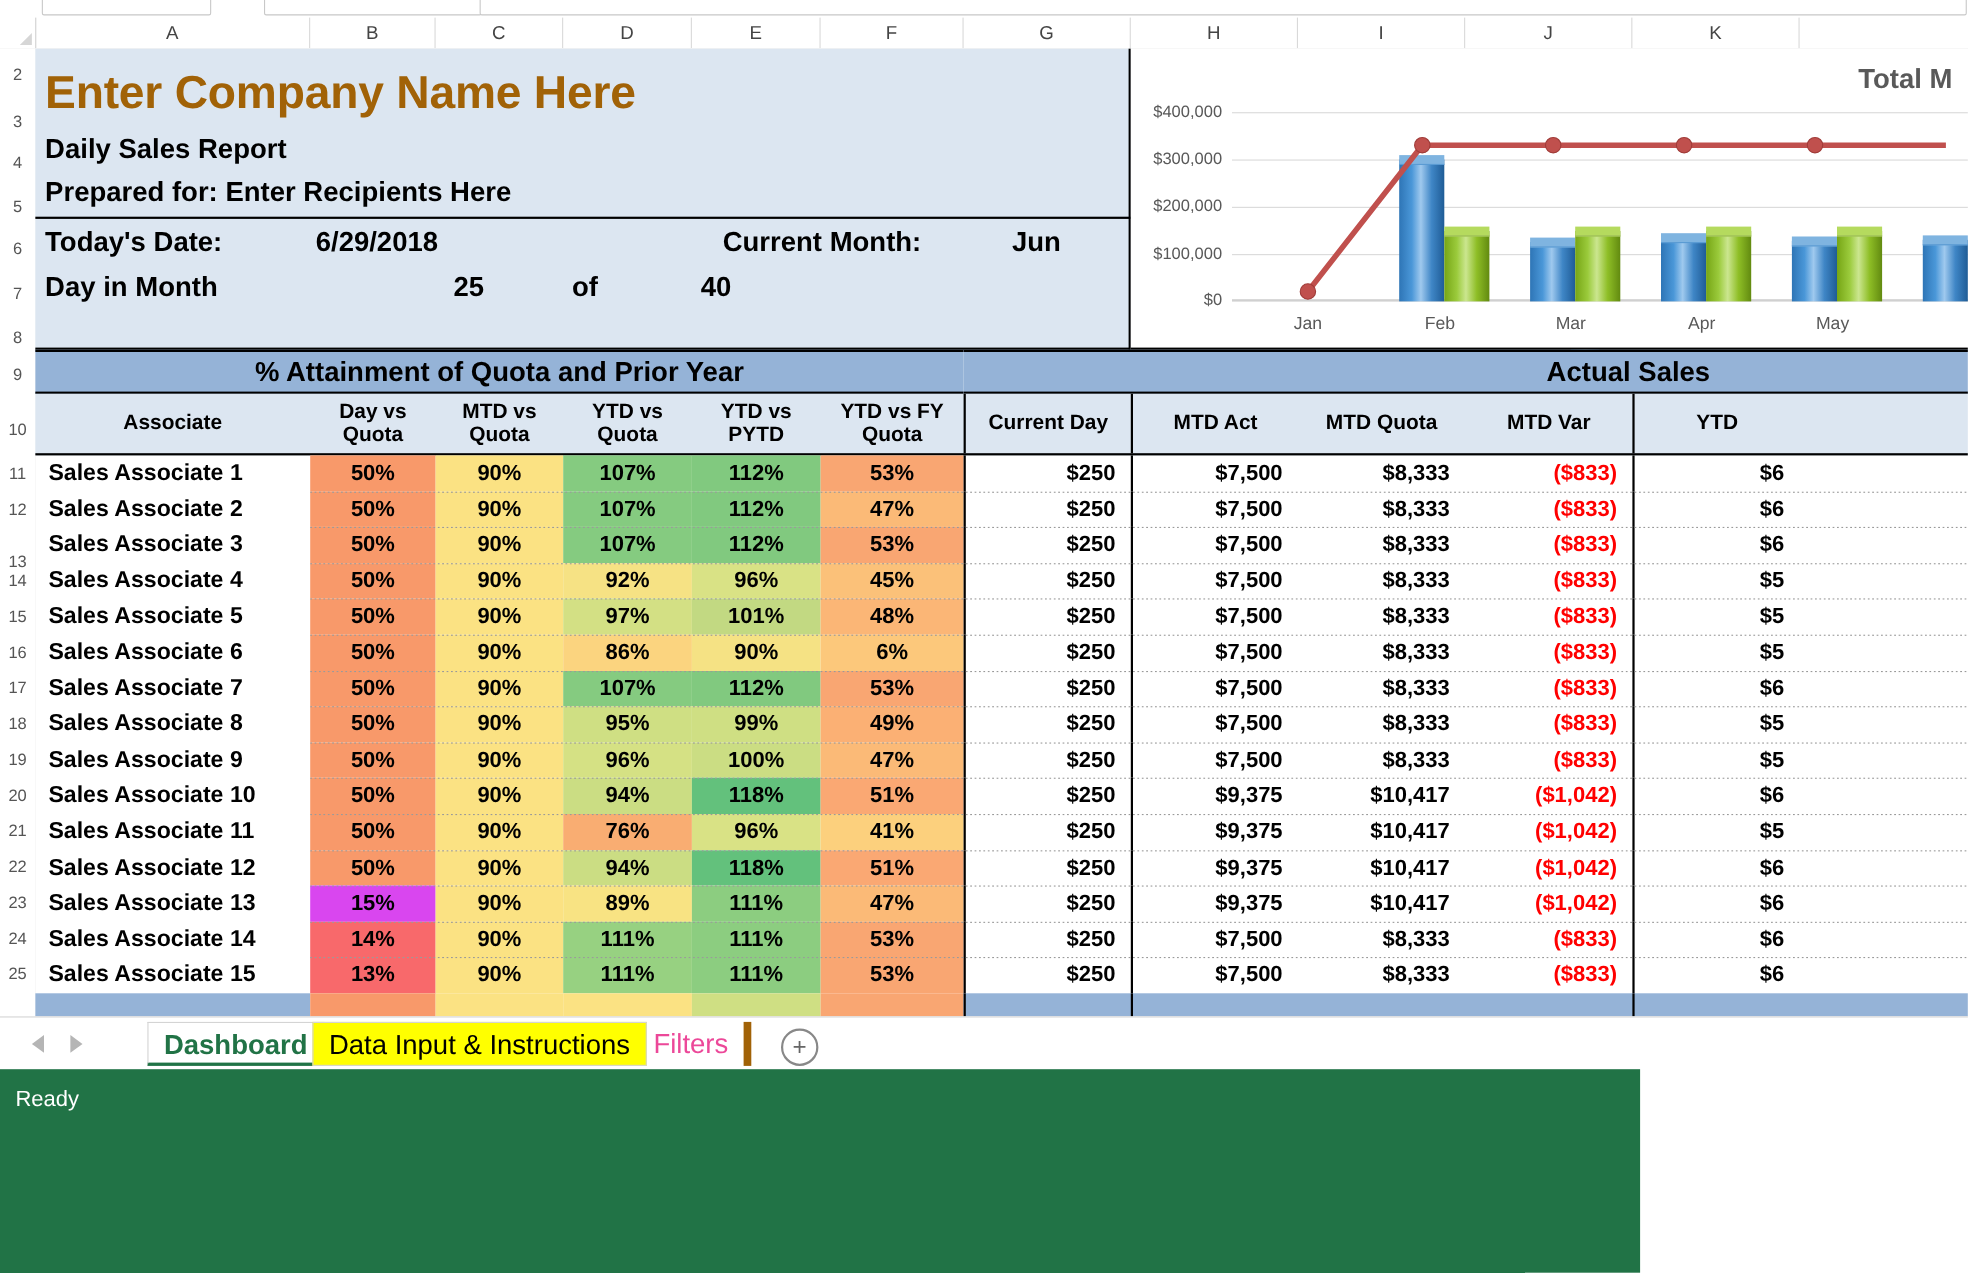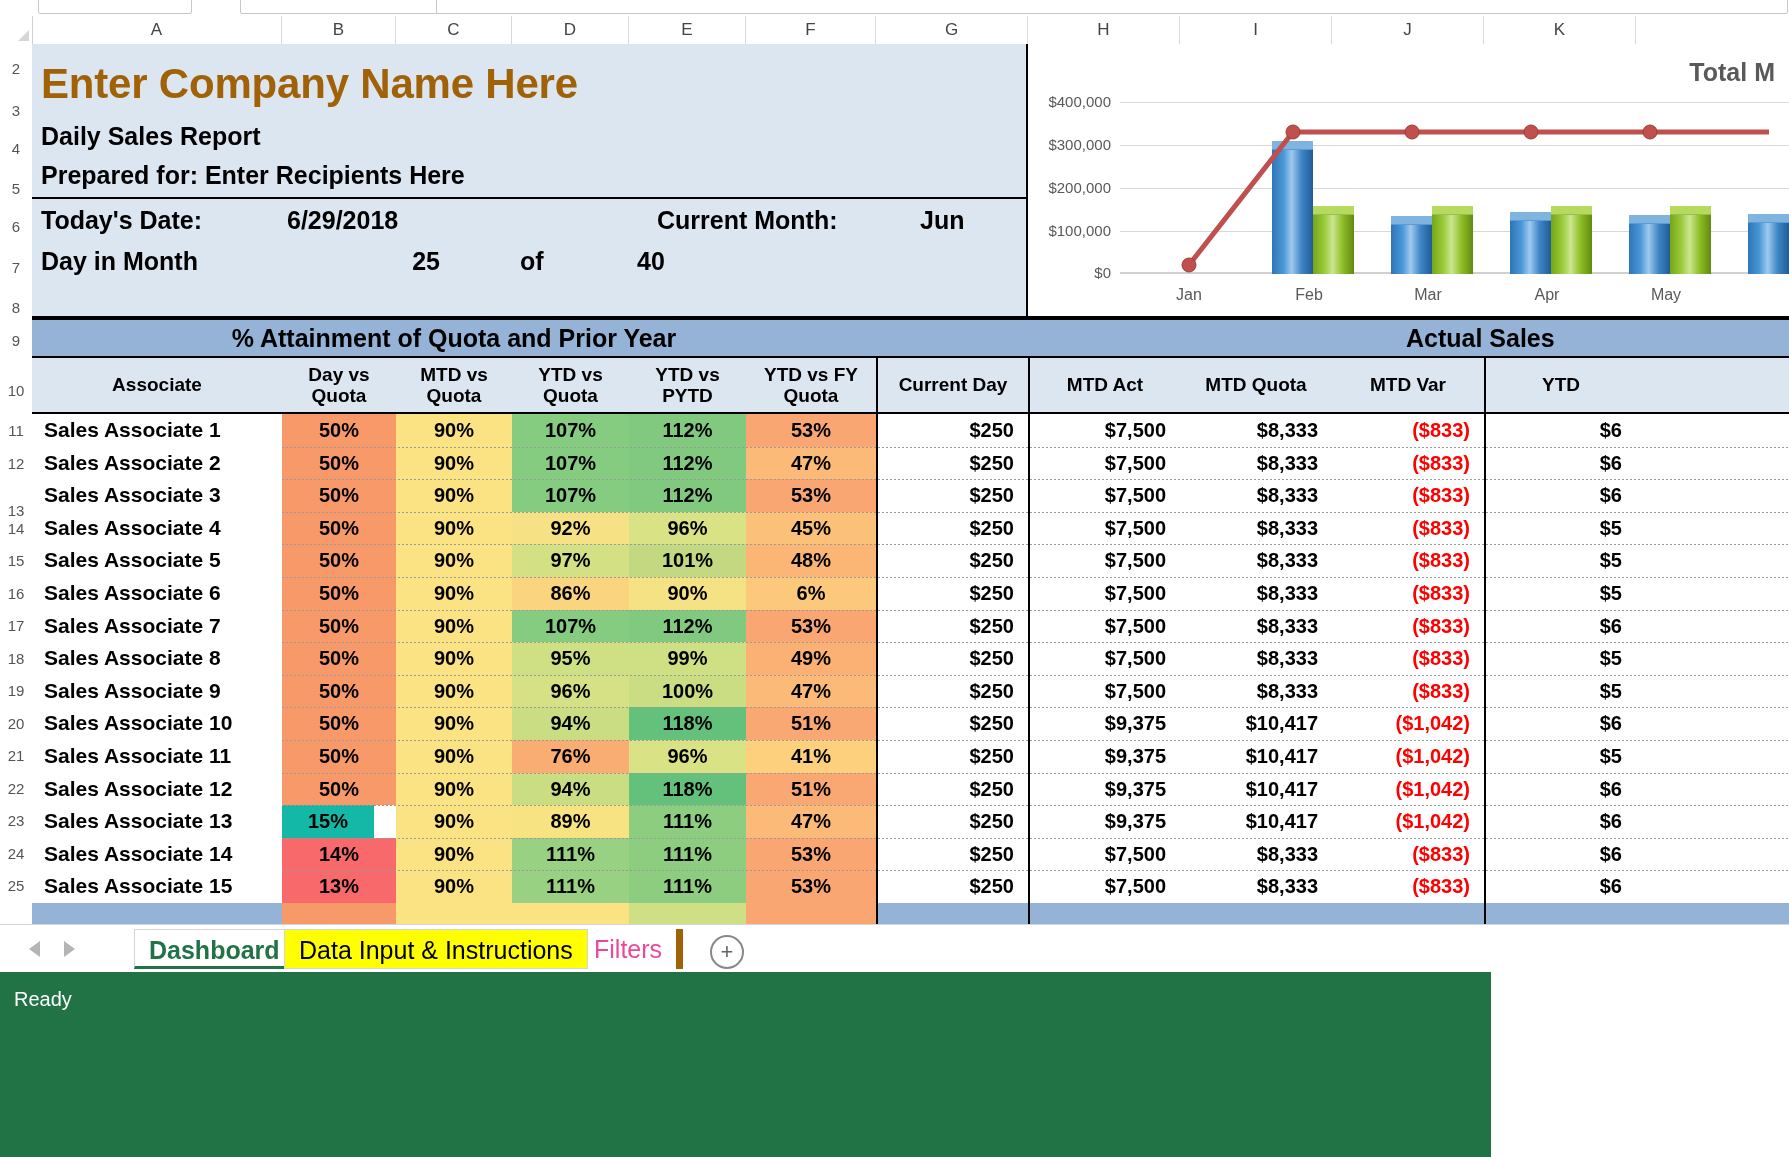--- a/index.html
+++ b/index.html
@@ -516,21 +516,21 @@
           <div class="cell cur" style="left: 1148px; width: 152px;">$10,417</div>
           <div class="cell cur neg" style="left: 1300px; width: 152px;">($1,042)</div>
           <div class="cell cur" style="left: 1452px; width: 152px;">$6</div>
           <div class="vsep" style="left: 844px; height: 32.6px;"></div>
           <div class="vsep" style="left: 996px; height: 32.6px;"></div>
           <div class="vsep" style="left: 1452px; height: 32.6px;"></div>
           <div class="hdot" style="top: 0px;"></div>
         </div>
         <div class="drow">
           <div class="cell name" style="left: 0px; width: 250px;">Sales Associate 13</div>
-          <div class="cell pct" style="left: 250px; width: 92px; background: #14b8a6;">15%</div>
+          <div class="cell pct" style="left: 250px; width: 114px; background: #d946ef;">15%</div>
           <div class="cell pct" style="left: 364px; width: 116px; background: rgb(251, 226, 131);">90%</div>
           <div class="cell pct" style="left: 480px; width: 117px; background: rgb(248, 227, 131);">89%</div>
           <div class="cell pct" style="left: 597px; width: 117px; background: rgb(140, 205, 128);">111%</div>
           <div class="cell pct" style="left: 714px; width: 130px; background: rgb(251, 186, 119);">47%</div>
           <div class="cell cur" style="left: 844px; width: 152px;">$250</div>
           <div class="cell cur" style="left: 996px; width: 152px;">$9,375</div>
           <div class="cell cur" style="left: 1148px; width: 152px;">$10,417</div>
           <div class="cell cur neg" style="left: 1300px; width: 152px;">($1,042)</div>
           <div class="cell cur" style="left: 1452px; width: 152px;">$6</div>
           <div class="vsep" style="left: 844px; height: 32.6px;"></div>

